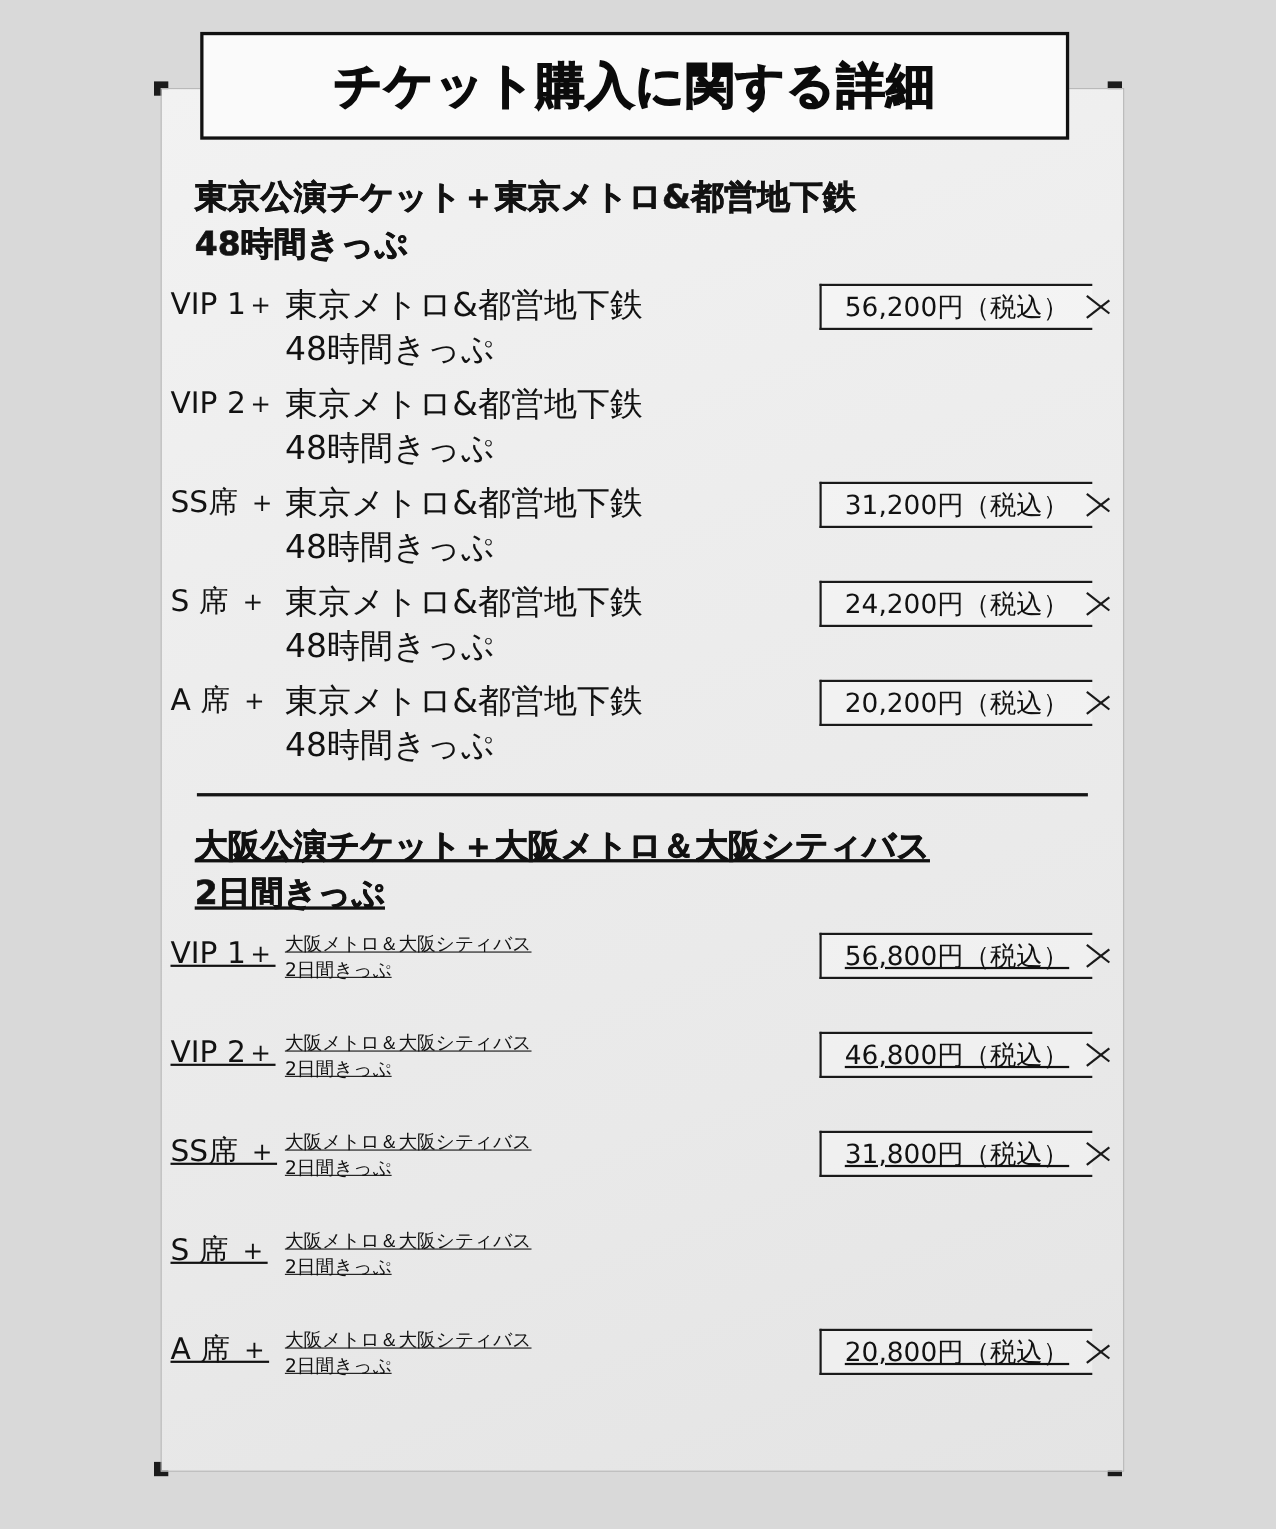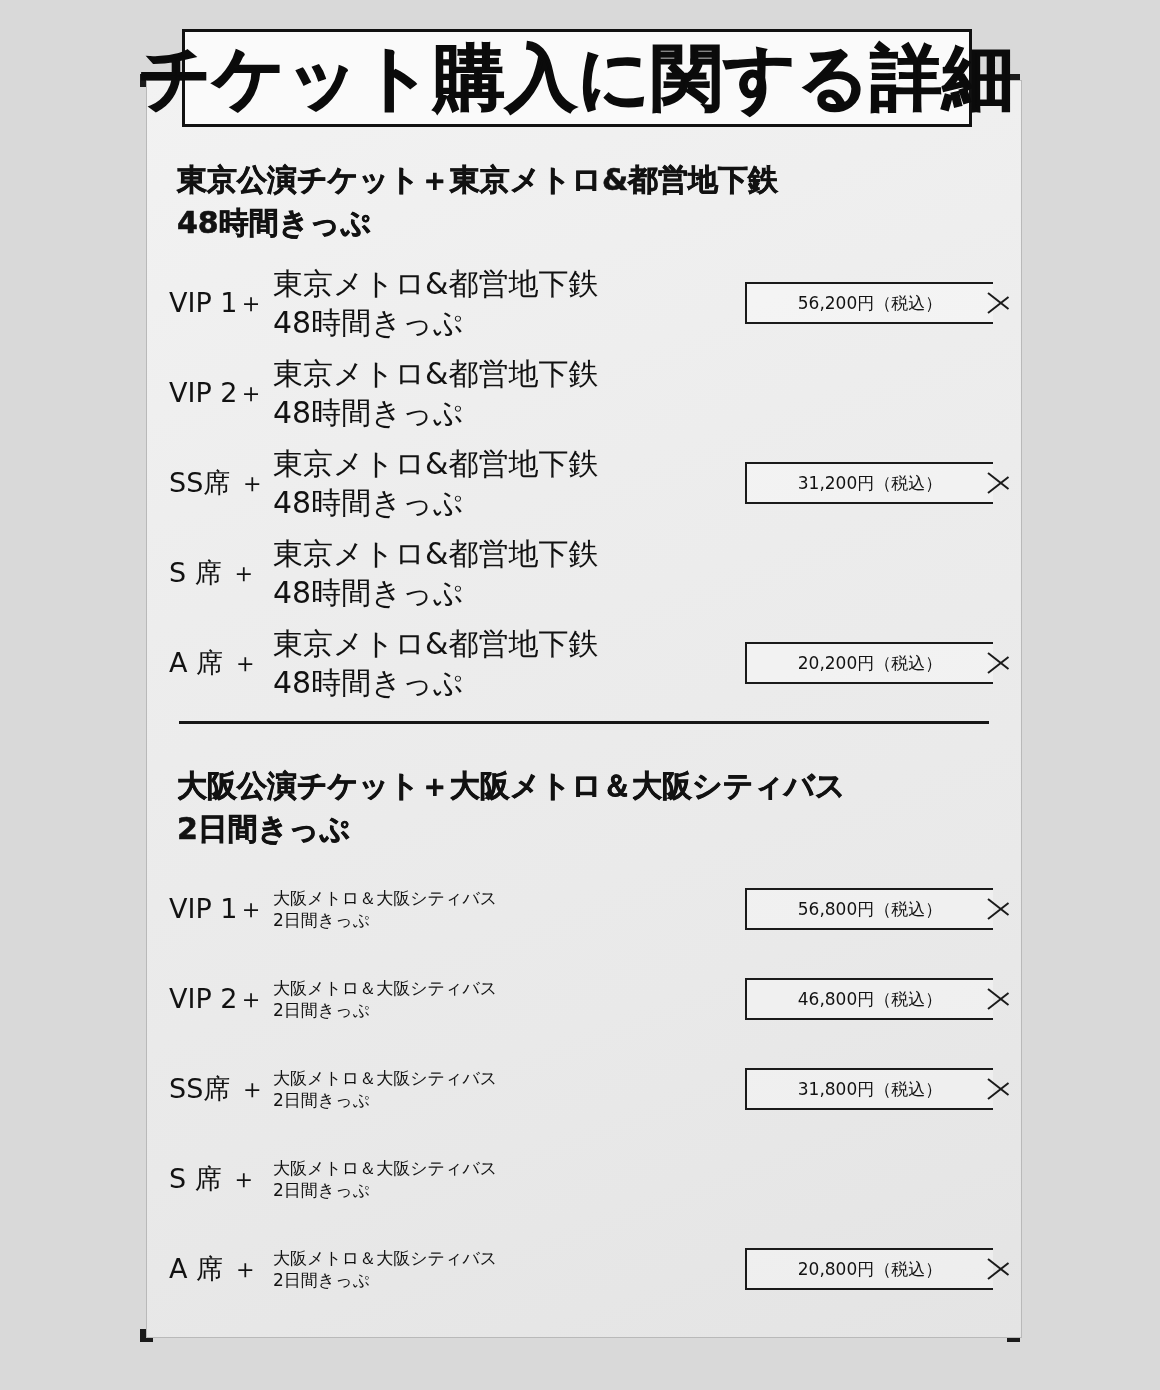--- a/index.html
+++ b/index.html
@@ -46,21 +46,21 @@
     background: #fafafa;
     border: 3px solid #111;
     display: flex;
     align-items: center;
     justify-content: center;
     box-sizing: border-box;
   }
   .title-box .title-text {
     font-family: "DejaVu Sans", sans-serif;
     font-weight: 700;
-    font-size: 71px;
+    font-size: 44px;
     letter-spacing: 1px;
     color: #0b0b0b;
     white-space: nowrap;
     -webkit-text-stroke: 1.4px #0b0b0b;
   }
 
   .section {
     position: absolute;
     left: 0;
     width: 100%;
@@ -84,23 +84,23 @@
     width: 810px;
     height: 3px;
     background: #161616;
   }
 
   .rows {
     margin-top: 14px;
   }
   .row {
     display: flex;
-    align-items: center;
+    align-items: flex-start;
     height: 90px;
-    padding-left: 22px;
+    padding-left: 8px;
     box-sizing: border-box;
   }
   .row .seat {
     width: 104px;
     flex: 0 0 104px;
     font-family: "DejaVu Sans", sans-serif;
     font-size: 27px;
     color: #121212;
     text-align: left;
     white-space: pre;
@@ -123,21 +123,21 @@
     display: flex;
     align-items: center;
     justify-content: center;
     border: 2px solid #1a1a1a;
     border-right: none;
     background: rgba(255,255,255,0.35);
     box-sizing: border-box;
   }
   .price-tag .price-text {
     font-family: "DejaVu Sans", sans-serif;
-    font-size: 17px;
+    font-size: 24px;
     color: #121212;
     white-space: nowrap;
   }
   .price-tag::after,
   .price-tag::before {
     content: "";
     position: absolute;
     right: -21px;
     width: 26px;
     height: 2px;
@@ -149,21 +149,21 @@
     transform-origin: left center;
   }
   .price-tag::after {
     bottom: 8px;
     transform: rotate(-38deg);
     transform-origin: left center;
   }
 
   
   #section-tokyo { top: 78px; }
-  #section-osaka { top: 684px; }
+  #section-osaka { top: 668px; text-decoration: underline; }
   #section-osaka .row { height: 90px; }
   #section-osaka .row .desc { font-size: 17px; }
   #section-osaka .row .seat { font-size: 27px; }
 </style>
 </head>
 <body>
 
 <div class="corner tl"></div>
 <div class="corner tr"></div>
 <div class="corner bl"></div>
@@ -208,20 +208,23 @@
           <span class="price-text">31,200円（税込）</span>
         </div>
       </div>
 
       <div class="row">
         <div class="seat">S 席 ＋</div>
         <div class="desc">
           <span>東京メトロ&amp;都営地下鉄</span>
           <span class="l2">48時間きっぷ</span>
         </div>
+        <div class="price-tag">
+          <span class="price-text">24,200円（税込）</span>
+        </div>
       </div>
 
       <div class="row">
         <div class="seat">A 席 ＋</div>
         <div class="desc">
           <span>東京メトロ&amp;都営地下鉄</span>
           <span class="l2">48時間きっぷ</span>
         </div>
         <div class="price-tag">
           <span class="price-text">20,200円（税込）</span>

